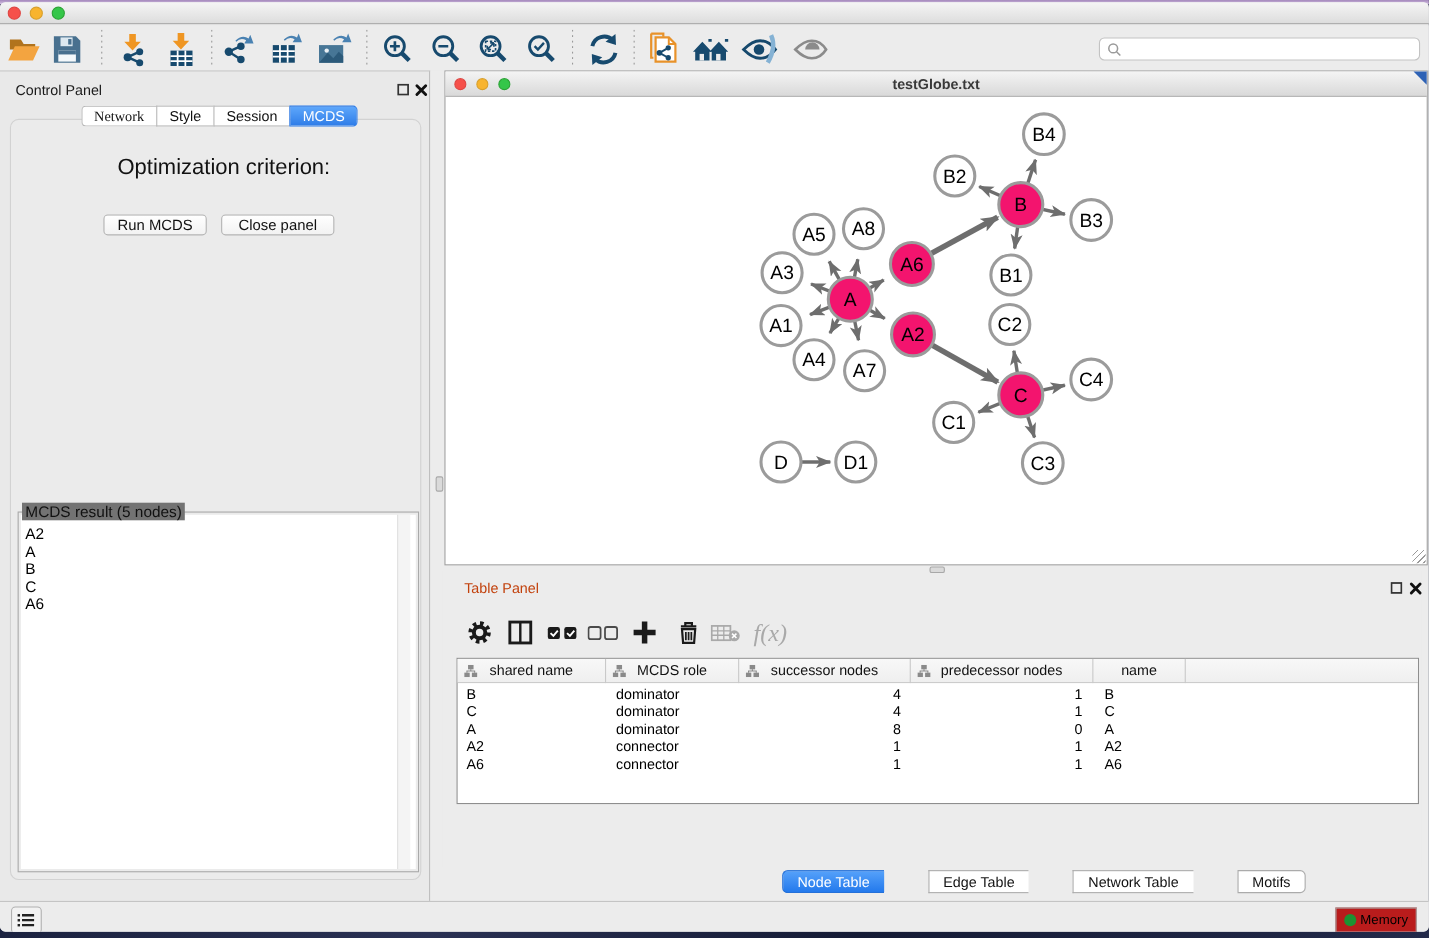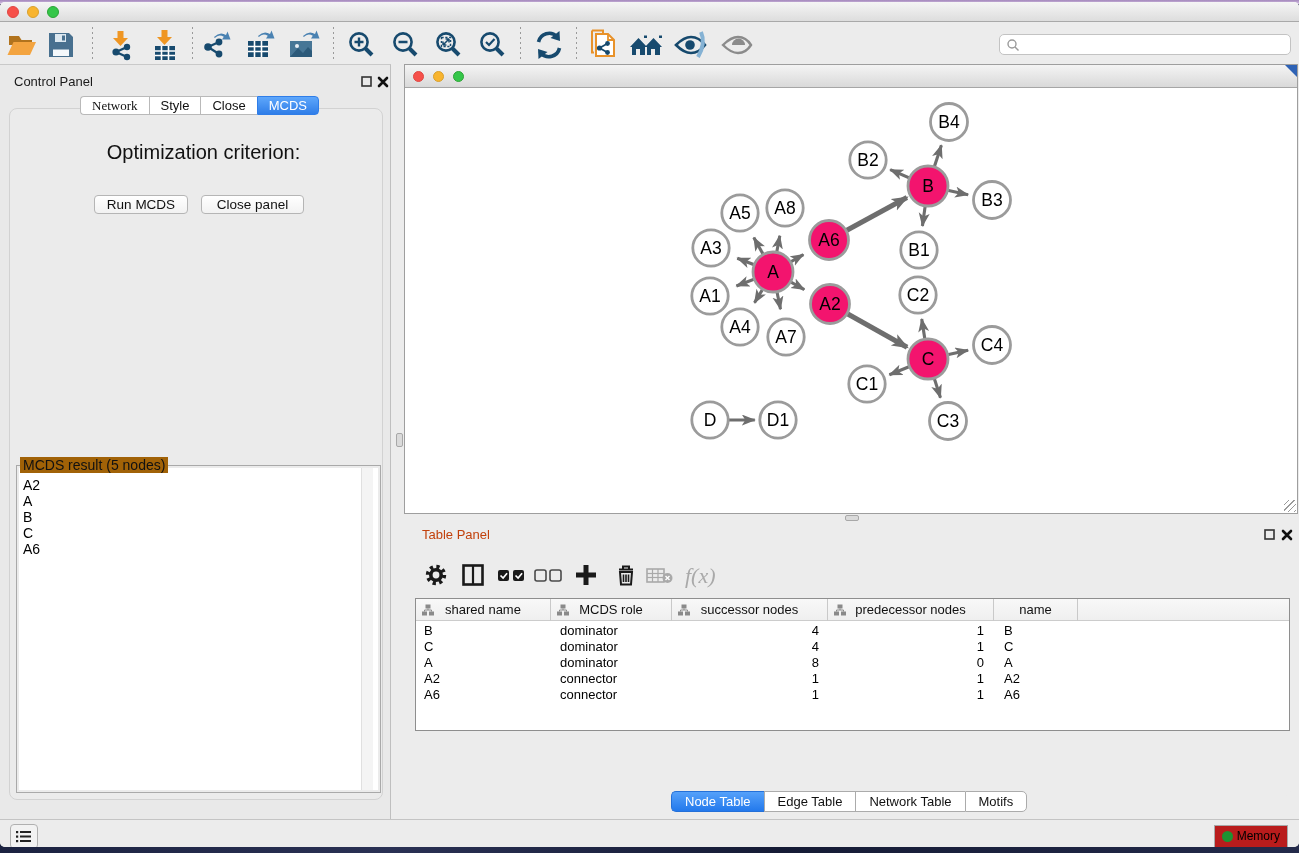--- a/index.html
+++ b/index.html
@@ -47,21 +47,21 @@
 #combo .cap { position:absolute; right:-1px; top:-1px; width:19px; height:21px; border-radius:0 5px 5px 0;
   background:linear-gradient(#6cb0fc,#2a78e8); border:1px solid #2a6fd4; }
 .btn { position:absolute; height:19px; background:linear-gradient(#ffffff,#f2f2f2);
   border:1px solid #b5b5b5; border-radius:4px; font-size:13.5px; text-align:center; line-height:17px; color:#111; }
 #btn-run { left:94px; top:130px; width:94px; }
 #btn-close { left:201px; top:130px; width:103px; }
 
 #gbox { position:absolute; left:16px; top:400px; width:365px; height:328px;
   border:1px solid #a9a9a9; }
 #gbox-label { position:absolute; left:20px; top:392px; font-size:14px; color:#111;
-  background:#a16207; padding:0 3px; }
+  background:#737373; padding:0 3px; }
 #glist { position:absolute; left:2px; top:2px; width:359px; height:322px; background:#fff;
   font-size:14px; color:#000; padding-top:9px; }
 #glist .it { padding-left:4px; height:16px; line-height:16px; }
 #glist .sb { position:absolute; right:5px; top:0; width:12px; height:322px; background:#f4f4f4;
   border-left:1px solid #e0e0e0; }
 
 #netwin { position:absolute; left:404px; top:62px; width:894px; height:450px;
   background:#fff; border:1px solid #9e9e9e; }
 #nw-title { position:absolute; left:0; top:0; width:892px; height:23px;
   background:linear-gradient(#f4f4f4,#d9d9d9); border-bottom:1px solid #a6a6a6; }
@@ -83,21 +83,21 @@
 #ttable { position:absolute; left:13px; top:79px; width:875px; height:133px; background:#fff;
   border:1px solid #8e8e8e; }
 #thead { position:absolute; left:0; top:0; height:22px; width:873px;
   background:linear-gradient(#f8f8f8,#efefef); border-bottom:1px solid #cccccc; font-size:13px; color:#111; }
 .thc { position:absolute; top:0; height:22px; border-right:1px solid #c9c9c9; text-align:center; line-height:22px; }
 .thc svg { position:absolute; left:6px; top:5px; }
 .trow { position:absolute; left:0; width:873px; height:16px; font-size:13px; color:#000; }
 .trow span { position:absolute; }
 #ttabs { position:absolute; left:269px; top:272px; height:21px; font-size:13px; }
 .seg { float:left; height:21px; line-height:20px; padding:0 13px; background:#fff;
-  border:1px solid #ababab; border-right:none; color:#111; }
+  border:1px solid #ababab; border-right:none; color:#111;margin-left:40px; }
 .seg.first { border-radius:5px 0 0 5px; }
 .seg.last { border-radius:0 5px 5px 0; border-right:1px solid #ababab; }
 .seg.sel { background:linear-gradient(#55a1fa,#2379ec); color:#fff; border-color:#2470d8; }
 
 #statusbar { position:absolute; left:0; top:817px; width:1299px; height:28px;
   background:#ececec; border-top:1px solid #c4c4c4; }
 #sb-btn { position:absolute; left:10px; top:4px; width:28px; height:25px;
   background:#f2f2f2; border:1px solid #b0b0b0; border-radius:4px; }
 #mem-btn { position:absolute; left:1214px; top:5px; width:74px; height:23px;
   background:#b91c1c; border:1px solid #a8a8a8; font-size:12px; line-height:21px; text-align:right;
@@ -253,21 +253,21 @@
   <div id="cpanel">
     <div class="hdr">Control Panel</div>
     <svg style="position:absolute;left:361px;top:11px" width="11" height="11" viewBox="0 0 11 11">
         <rect x="1" y="1" width="9" height="9" fill="none" stroke="#333" stroke-width="1.6"></rect>
       </svg>
     <svg style="position:absolute;left:377px;top:11px" width="12" height="12" viewBox="0 0 12 12">
         <path d="M2 2 L10 10 M10 2 L2 10" stroke="#111" stroke-width="2.6" stroke-linecap="round"></path>
       </svg>
     <div id="cp-card"></div>
     <div id="cp-tabs">
-      <span class="tab">Network</span><span class="tab">Style</span><span class="tab">Close</span><span class="tab sel last">MCDS</span>
+      <span class="tab">Network</span><span class="tab">Style</span><span class="tab">Session</span><span class="tab sel last">MCDS</span>
     </div>
     <div id="opt-label">Optimization criterion:</div>
     <div class="btn" id="btn-run">Run MCDS</div>
     <div class="btn" id="btn-close">Close panel</div>
     <div id="gbox">
       <div id="glist">
         <div class="it">A2</div>
           <div class="it">A</div>
           <div class="it">B</div>
           <div class="it">C</div>
@@ -275,20 +275,21 @@
         <div class="sb"></div>
       </div>
     </div>
     <div id="gbox-label">MCDS result (5 nodes)</div>
   </div>
   <div id="netwin">
     <div id="nw-title">
       <div class="tl tl1"></div>
         <div class="tl tl2"></div>
         <div class="tl tl3"></div>
+      <div class="ttl">testGlobe.txt</div>
       <div id="nw-blue"></div>
     </div>
     <svg id="graph" width="892" height="425" viewBox="404 86 892 425">
 <defs>
 <marker id="ah" markerUnits="userSpaceOnUse" markerWidth="16" markerHeight="13" refX="13" refY="5.5" orient="auto">
             <path d="M0 0 L14 5.5 L0 11 L3.5 5.5 Z" fill="#6e6e6e"></path>
           </marker>
 <marker id="ah2" markerUnits="userSpaceOnUse" markerWidth="19" markerHeight="15" refX="15" refY="6.5" orient="auto">
             <path d="M0 0 L17 6.5 L0 13 L4 6.5 Z" fill="#6e6e6e"></path>
           </marker>

